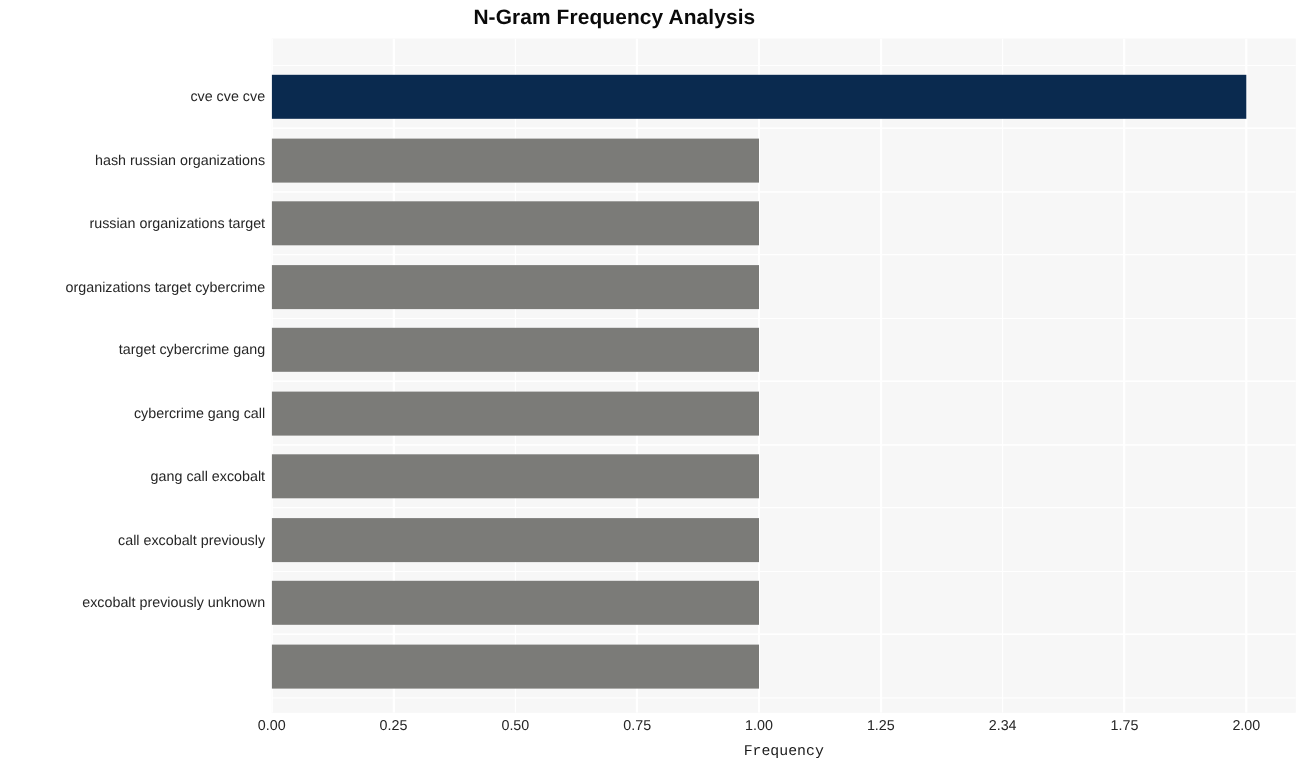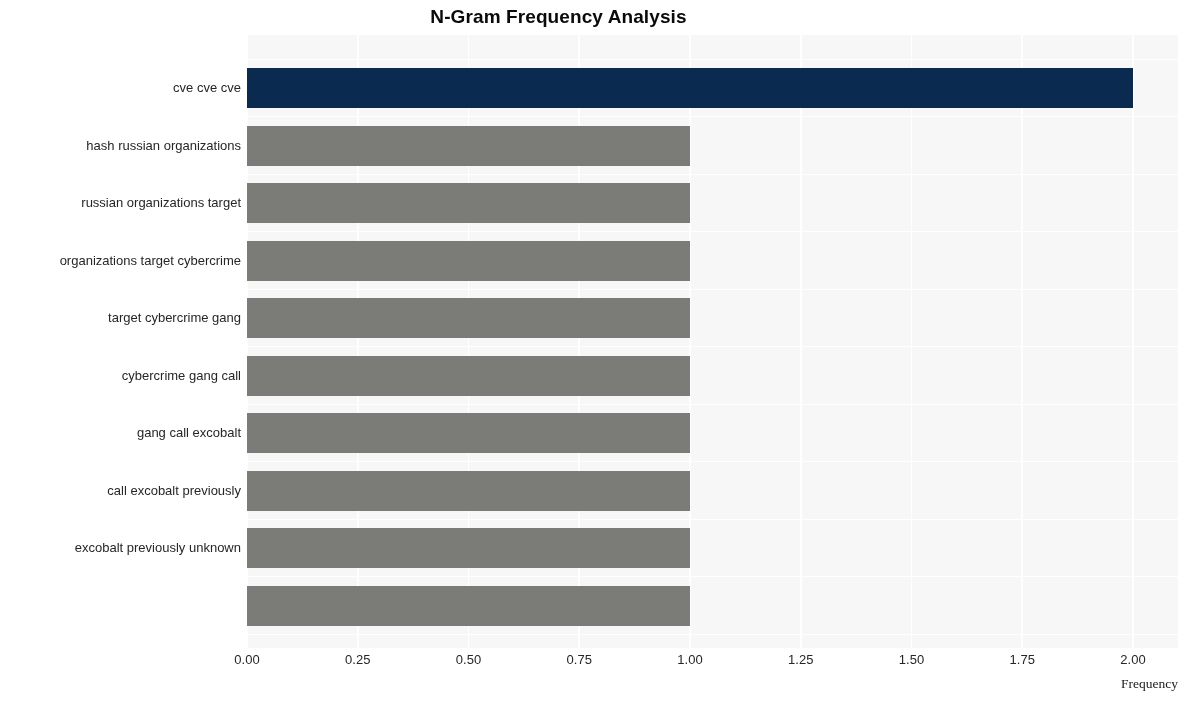--- a/index.html
+++ b/index.html
@@ -106,24 +106,24 @@
     transform: translateX(-50%);
     font-family: "Liberation Sans", sans-serif;
     white-space: nowrap;
   }
 
   #x-axis-title {
     position: absolute;
     left: 247px;
     top: 676px;
     width: 931px;
-    text-align: right;
+    text-align: center;
     font-size: 13.5px;
     color: #1a1a1a;
-    font-family: Liberation Serif, serif;
+    font-family: Liberation Mono, monospace;
   }
 </style>
 </head>
 <body>
 
 <div id="figure">
 
   <div id="chart-title">N-Gram Frequency Analysis</div>
 
   <div id="plot-area">
@@ -180,20 +180,20 @@
       <div class="y-tick-label" style="top: 506px; padding-left: 29px;">excobalt previously unknown</div>
     </div>
 
   <div id="x-axis-labels">
       <div class="x-tick-label" style="left: 247px;">0.00</div>
       <div class="x-tick-label" style="left: 357.75px;">0.25</div>
       <div class="x-tick-label" style="left: 468.5px;">0.50</div>
       <div class="x-tick-label" style="left: 579.25px;">0.75</div>
       <div class="x-tick-label" style="left: 690px;">1.00</div>
       <div class="x-tick-label" style="left: 800.75px;">1.25</div>
-      <div class="x-tick-label" style="left: 911.5px;">1.50</div>
+      <div class="x-tick-label" style="left: 911.5px;">2.34</div>
       <div class="x-tick-label" style="left: 1022.25px;">1.75</div>
       <div class="x-tick-label" style="left: 1133px;">2.00</div>
     </div>
 
   <div id="x-axis-title">Frequency</div>
 
 </div>
 
 </body></html>

